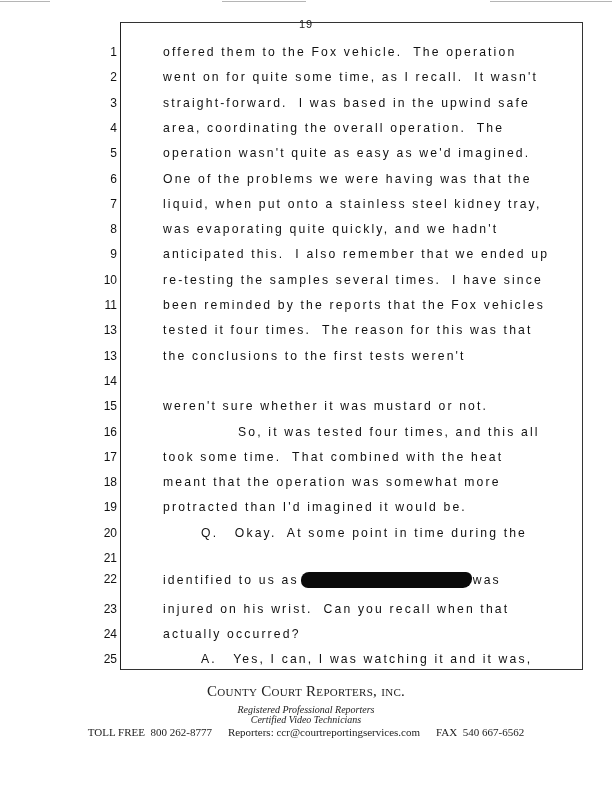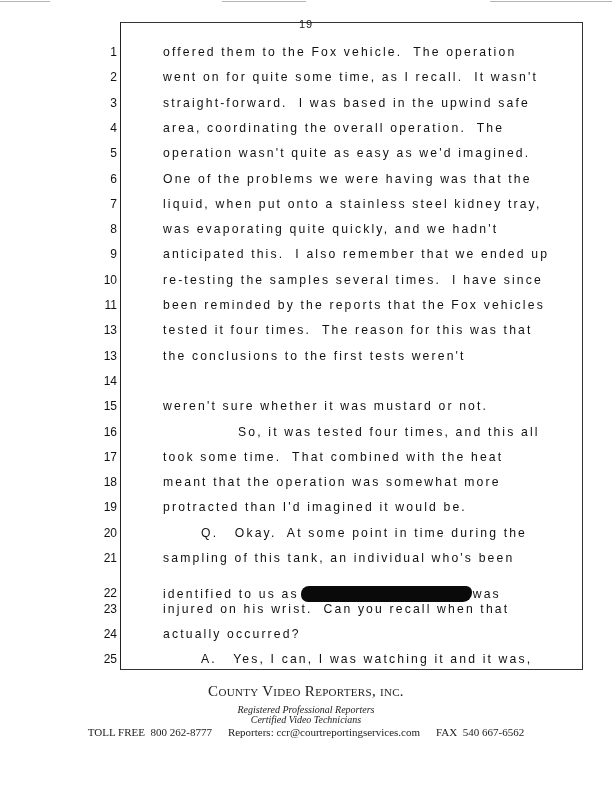--- a/index.html
+++ b/index.html
@@ -131,23 +131,23 @@
     <div class="line" style="top: 298px;"><span class="line-num">11</span><span class="line-text">been reminded by the reports that the Fox vehicles</span></div>
     <div class="line" style="top: 323.3px;"><span class="line-num">13</span><span class="line-text">tested it four times.  The reason for this was that</span></div>
     <div class="line" style="top: 348.6px;"><span class="line-num">13</span><span class="line-text">the conclusions to the first tests weren't</span></div>
     <div class="line" style="top: 373.9px;"><span class="line-num">14</span></div>
     <div class="line" style="top: 399.2px;"><span class="line-num">15</span><span class="line-text">weren't sure whether it was mustard or not.</span></div>
     <div class="line" style="top: 424.5px;"><span class="line-num">16</span><span class="line-text indent-para">So, it was tested four times, and this all</span></div>
     <div class="line" style="top: 449.8px;"><span class="line-num">17</span><span class="line-text">took some time.  That combined with the heat</span></div>
     <div class="line" style="top: 475.1px;"><span class="line-num">18</span><span class="line-text">meant that the operation was somewhat more</span></div>
     <div class="line" style="top: 500.4px;"><span class="line-num">19</span><span class="line-text">protracted than I'd imagined it would be.</span></div>
     <div class="line" style="top: 525.7px;"><span class="line-num">20</span><span class="line-text indent-qa">Q.   Okay.  At some point in time during the</span></div>
-    <div class="line" style="top: 551px;"><span class="line-num">21</span><span class="line-text">sampling of this tank, an individual who's been</span></div>
-    <div class="line" style="top: 586px;"><span class="line-num">22</span><span class="line-text"><span>identified to us as</span><span class="redaction"></span><span>was</span></span></div>
+    <div class="line" style="top: 551px;"><span class="line-num">21</span></div>
+    <div class="line" style="top: 572px;"><span class="line-num">22</span><span class="line-text"><span>identified to us as</span><span class="redaction"></span><span>was</span></span></div>
     <div class="line" style="top: 601.6px;"><span class="line-num">23</span><span class="line-text">injured on his wrist.  Can you recall when that</span></div>
     <div class="line" style="top: 626.9px;"><span class="line-num">24</span><span class="line-text">actually occurred?</span></div>
     <div class="line" style="top: 652.2px;"><span class="line-num">25</span><span class="line-text indent-qa">A.   Yes, I can, I was watching it and it was,</span></div>
   </div>
 
-<div class="footer footer-company">County Video Reporters, inc.</div>
+<div class="footer footer-company">County Court Reporters, inc.</div>
 <div class="footer footer-tag1">Registered Professional Reporters</div>
 <div class="footer footer-tag2">Certified Video Technicians</div>
 <div class="footer footer-contact"><span>TOLL FREE  800 262-8777</span><span>Reporters: ccr@courtreportingservices.com</span><span>FAX  540 667-6562</span></div>
 
 </body></html>

